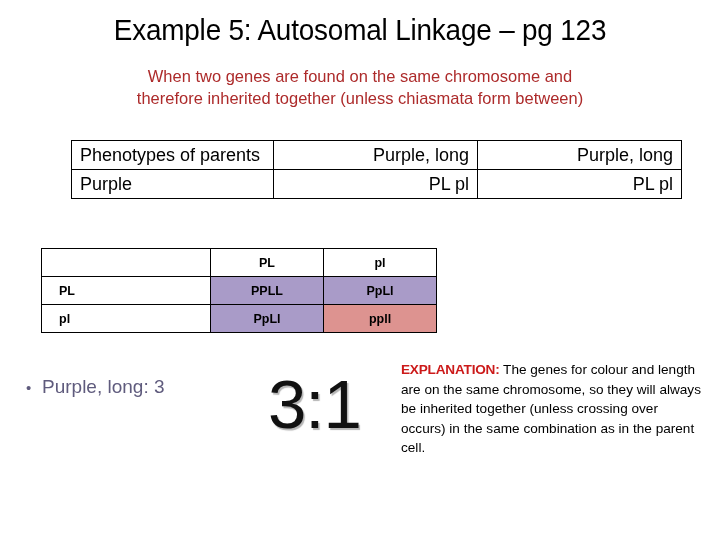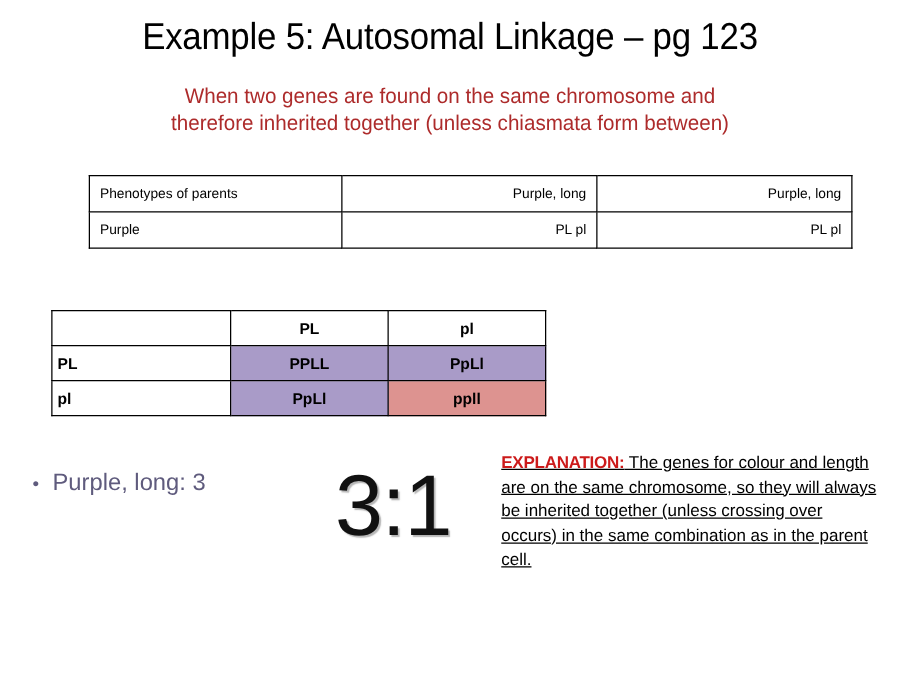--- a/index.html
+++ b/index.html
@@ -53,21 +53,21 @@
     position: absolute;
     left: 71px;
     top: 140px;
     width: 559px;
     border-collapse: collapse;
     table-layout: fixed;
   }
   #parents-table td {
     border: 1.6px solid #000;
     height: 28px;
-    font-size: 11px;
+    font-size: 18px;
     padding: 0 8px;
     vertical-align: middle;
     transform-origin: left center;
   }
   #parents-table td.label-cell {
     width: 185px;
     text-align: left;
   }
   #parents-table td.value-cell {
     width: 187px;
@@ -80,21 +80,21 @@
     left: 41px;
     top: 248px;
     width: 396px;
     border-collapse: collapse;
     table-layout: fixed;
   }
   #punnett-table td {
     border: 1.8px solid #000;
     height: 27px;
     font-size: 12.5px;
-    padding: 0 4px;
+    padding: 0 17px;
     vertical-align: middle;
     font-weight: 600;
   }
   #punnett-table td.corner-cell {
     width: 134px;
     background: #ffffff;
   }
   #punnett-table td.head-cell {
     text-align: center;
     background: #ffffff;
@@ -147,21 +147,20 @@
 
   
   #explanation {
     position: absolute;
     left: 401px;
     top: 360px;
     width: 300px;
     font-size: 13.6px;
     line-height: 19.5px;
     color: #000;
-    text-decoration: underline;
   }
   #explanation .explanation-head {
     color: #CC1A1A;
     font-weight: bold;
     letter-spacing: -0.2px;
   }
 </style>
 </head>
 <body>
 

